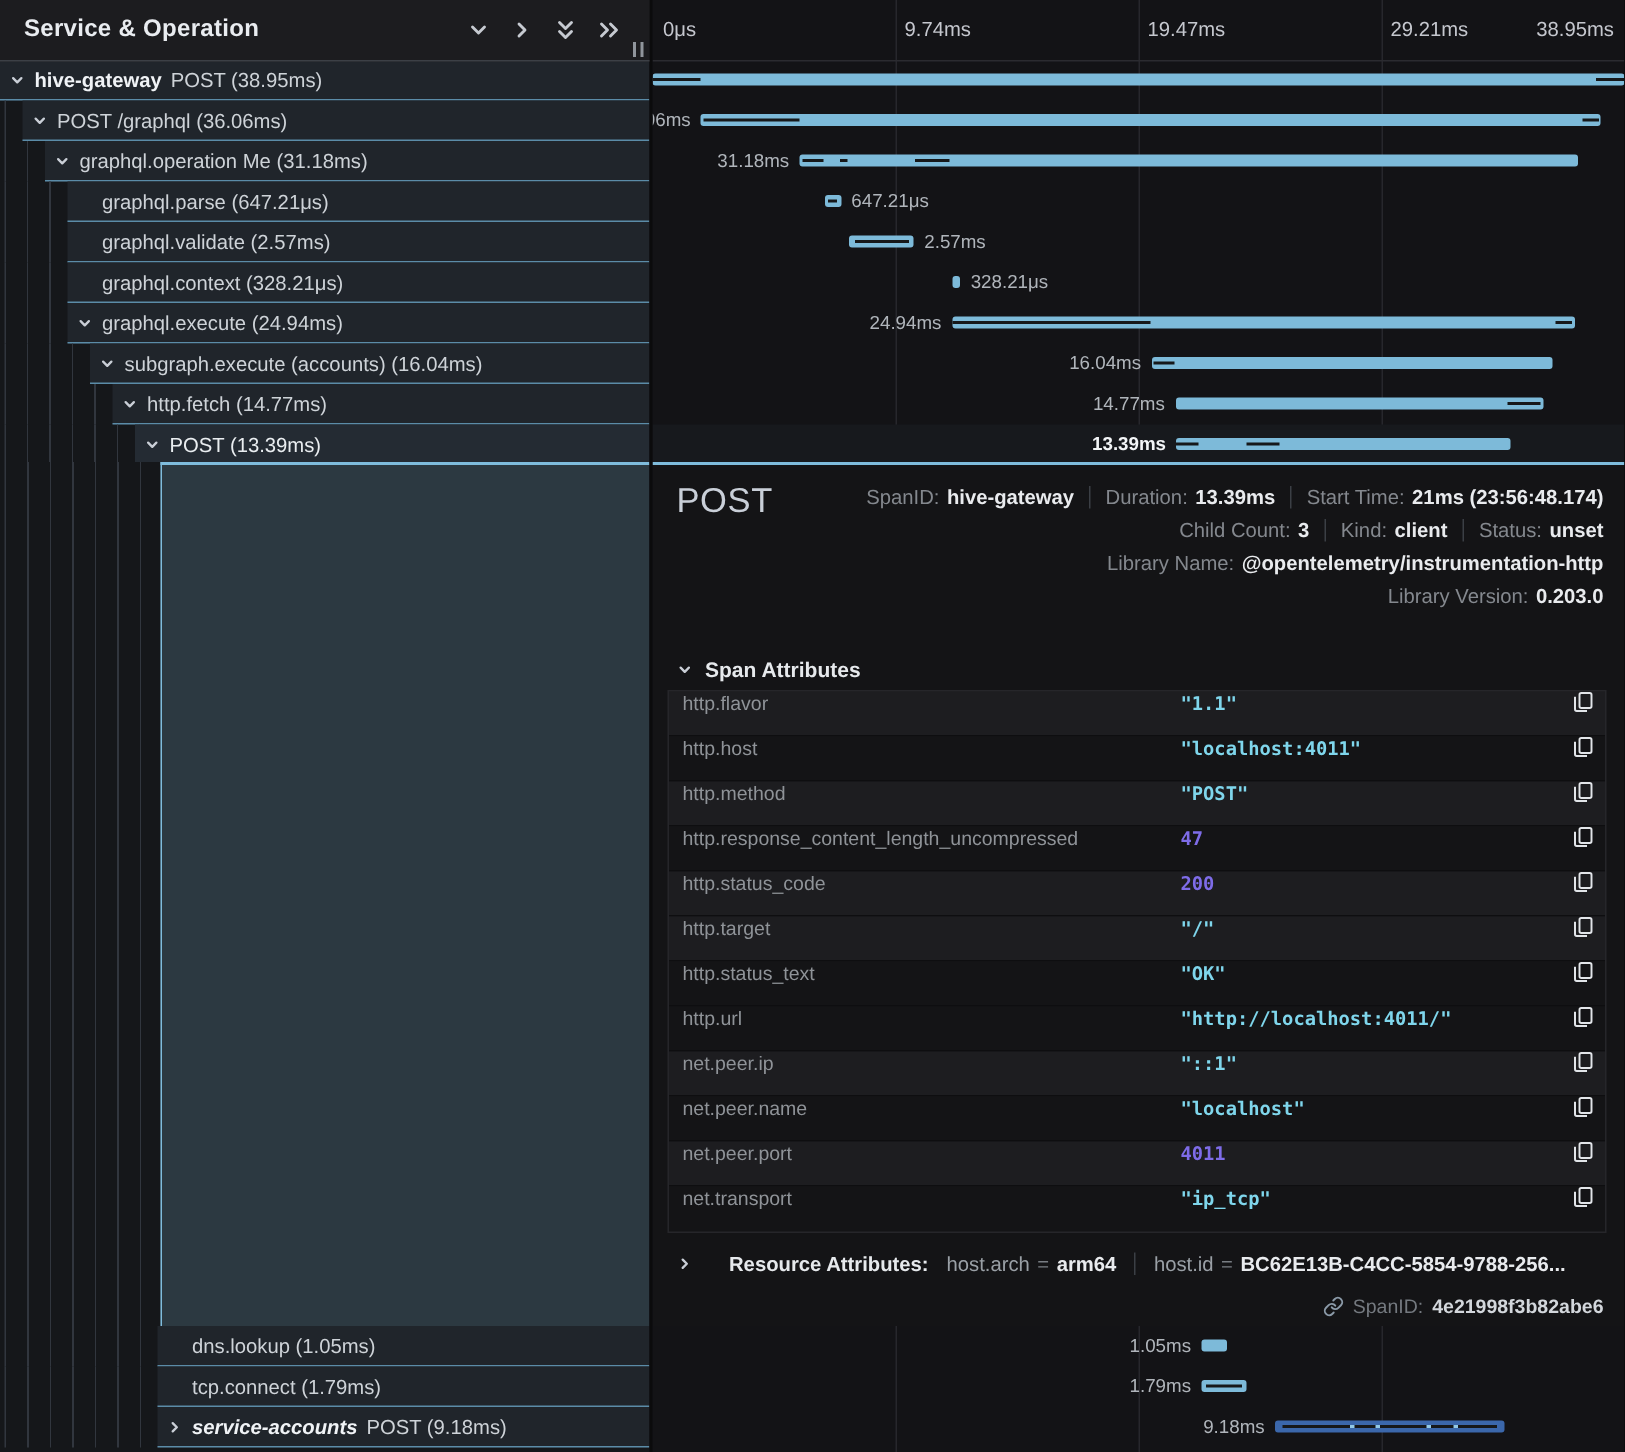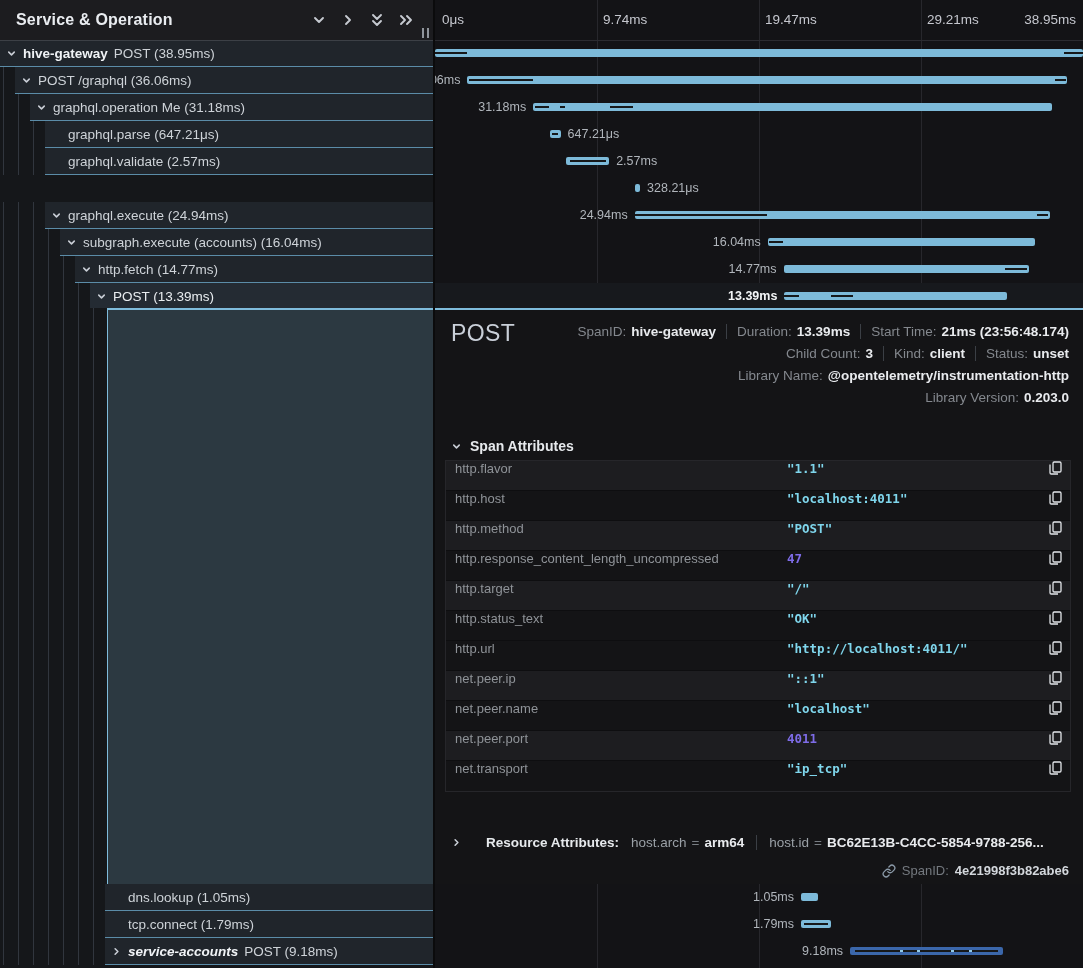--- a/index.html
+++ b/index.html
@@ -188,20 +188,28 @@
         </div>
       </div>
       <div class="t-row" style="top: 108px;">
         <div class="guides" style="width:45px"></div>
         <div class="rowbg" style="left:45px"></div>
         <div class="rowc" style="left:50px">
           <span class="chev"></span>
           <span class="opname">graphql.validate (2.57ms)</span>
         </div>
       </div>
+      <div class="t-row" style="top: 135px;">
+        <div class="guides" style="width:45px"></div>
+        <div class="rowbg" style="left:45px"></div>
+        <div class="rowc" style="left:50px">
+          <span class="chev"></span>
+          <span class="opname">graphql.context (328.21μs)</span>
+        </div>
+      </div>
       <div class="t-row" style="top: 162px;">
         <div class="guides" style="width:45px"></div>
         <div class="rowbg" style="left:45px"></div>
         <div class="rowc" style="left:50px">
           <span class="chev">
             <svg width="11" height="11" viewBox="0 0 12 12" fill="none" stroke="#c9ced6" stroke-width="1.7" stroke-linecap="round" stroke-linejoin="round">
               <polyline points="3,4.5 6,7.5 9,4.5"></polyline>
             </svg>
           </span>
           <span class="opname">graphql.execute (24.94ms)</span>
@@ -449,20 +457,30 @@
           <div class="attr-key">http.response_content_length_uncompressed</div>
           <div class="attr-val val-number">47</div>
           <button class="copy-btn">
             <svg width="13" height="14" viewBox="0 0 13 14" fill="none" stroke="#e2e5e9" stroke-width="1.3">
               <rect x="4" y="1" width="8" height="10" rx="1.2"></rect>
               <path d="M9 13H2.2A1.2 1.2 0 0 1 1 11.8V3.5"></path>
             </svg>
           </button>
         </div>
         <div class="attr-row lt">
+          <div class="attr-key">http.status_code</div>
+          <div class="attr-val val-number">200</div>
+          <button class="copy-btn">
+            <svg width="13" height="14" viewBox="0 0 13 14" fill="none" stroke="#e2e5e9" stroke-width="1.3">
+              <rect x="4" y="1" width="8" height="10" rx="1.2"></rect>
+              <path d="M9 13H2.2A1.2 1.2 0 0 1 1 11.8V3.5"></path>
+            </svg>
+          </button>
+        </div>
+        <div class="attr-row lt">
           <div class="attr-key">http.target</div>
           <div class="attr-val val-string">"/"</div>
           <button class="copy-btn">
             <svg width="13" height="14" viewBox="0 0 13 14" fill="none" stroke="#e2e5e9" stroke-width="1.3">
               <rect x="4" y="1" width="8" height="10" rx="1.2"></rect>
               <path d="M9 13H2.2A1.2 1.2 0 0 1 1 11.8V3.5"></path>
             </svg>
           </button>
         </div>
         <div class="attr-row">

